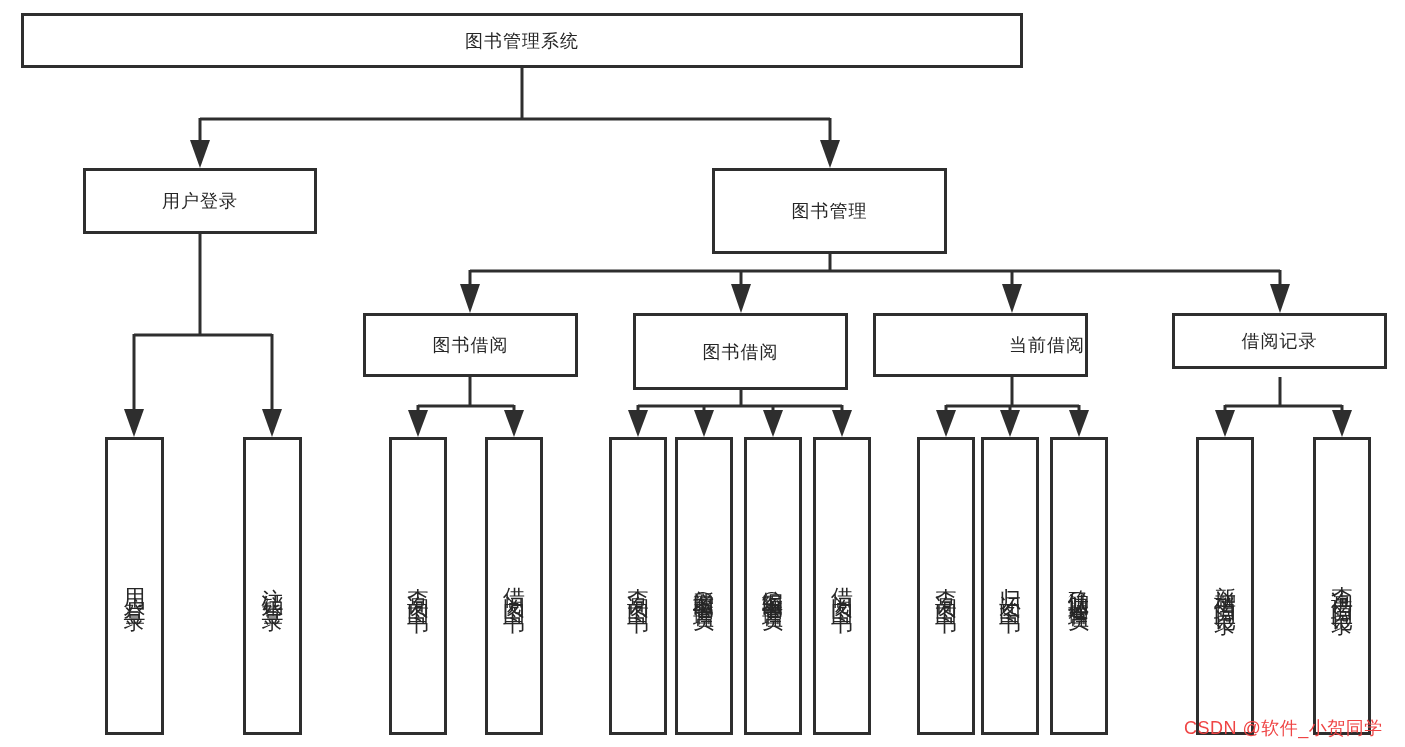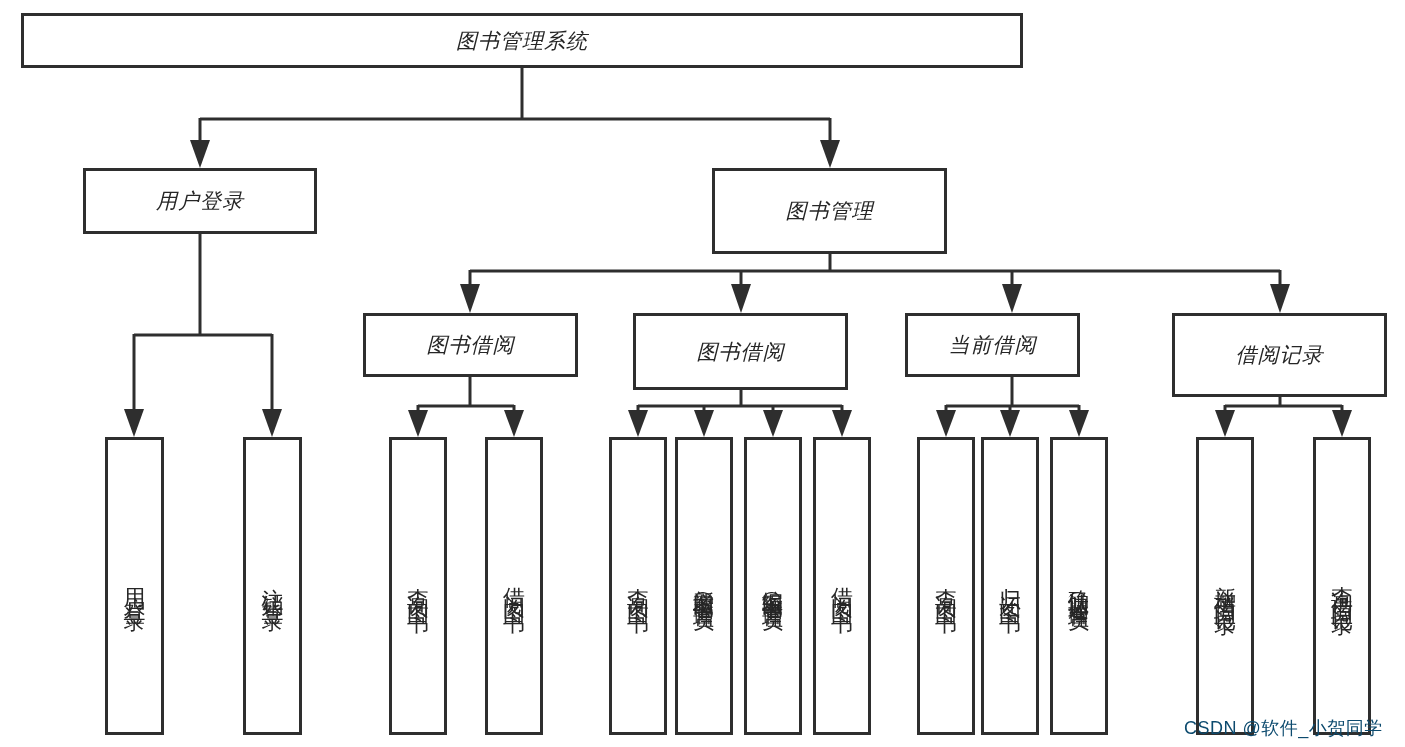--- a/index.html
+++ b/index.html
@@ -17,39 +17,38 @@
     position: absolute;
     border: 3px solid #2e2e2e;
     background: #ffffff;
     box-sizing: border-box;
     display: flex;
     align-items: center;
     justify-content: center;
     z-index: 2;
   }
   .h-label {
-    font-size: 21px;
+    font-size: 18px;
     letter-spacing: 1px;
     white-space: nowrap;
-    font-style: italic;
   }
   .v-label {
     writing-mode: vertical-rl;
     text-orientation: mixed;
     font-size: 22px;
     letter-spacing: 8px;
     line-height: 1;
     white-space: nowrap;
   }
   .watermark {
     position: absolute;
     left: 1184px; top: 716px;
     font-size: 18px;
     letter-spacing: 0.5px;
-    color: #0c4a6e;
+    color: #ef4444;
     z-index: 3;
     white-space: nowrap;
   }
 </style>
 </head>
 <body>
 
 <div class="canvas">
 
   <svg class="connectors" width="1405" height="747" viewBox="0 0 1405 747">
@@ -135,24 +134,24 @@
   <div class="box" style="left:712px; top:168px; width:235px; height:86px;">
     <span class="h-label">图书管理</span>
   </div>
 
   <div class="box" style="left:363px; top:313px; width:215px; height:64px;">
     <span class="h-label">图书借阅</span>
   </div>
   <div class="box" style="left:633px; top:313px; width:215px; height:77px;">
     <span class="h-label">图书借阅</span>
   </div>
-  <div class="box" style="left:905px; top:313px; width:175px; height:64px;">
+  <div class="box" style="left:873px; top:313px; width:215px; height:64px;justify-content:flex-end;">
     <span class="h-label">当前借阅</span>
   </div>
-  <div class="box" style="left:1172px; top:313px; width:215px; height:84px;">
+  <div class="box" style="left:1172px; top:313px; width:215px; height:56px;">
     <span class="h-label">借阅记录</span>
   </div>
 
   <div class="box" style="left:105px; top:437px; width:59px; height:298px;">
     <span class="v-label">用户登录</span>
   </div>
   <div class="box" style="left:243px; top:437px; width:59px; height:298px;">
     <span class="v-label">注销登录</span>
   </div>
 

